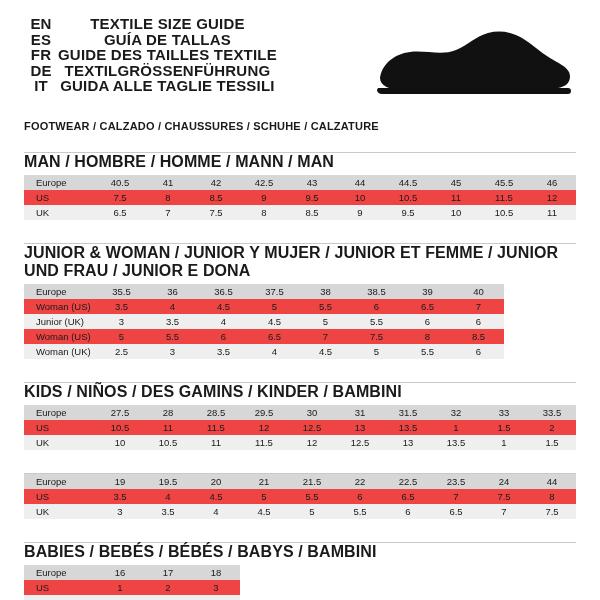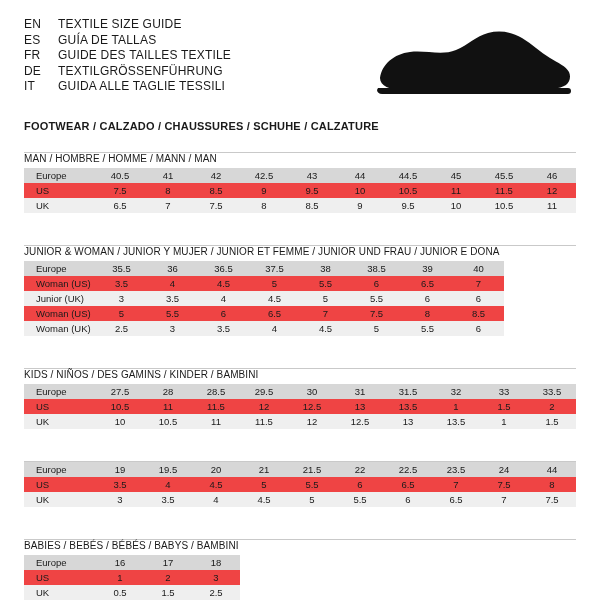--- a/index.html
+++ b/index.html
@@ -22,23 +22,24 @@
     padding: 18px 24px 0 24px;
   }
 
   
   .header {
     position: relative;
     height: 86px;
   }
   .lang-table {
     border-collapse: collapse;
-    font-size: 12px;
-    font-weight: normal;
+    font-size: 15px;
+    font-weight: bold;
     letter-spacing: 0.2px;
+    text-align: center;
   }
   .lang-table td {
     padding: 0 0 3.5px 0;
     vertical-align: top;
     line-height: 12px;
     white-space: nowrap;
   }
   .lang-code {
     width: 34px;
     color: #1a1a1a;
@@ -58,25 +59,25 @@
     font-size: 11px;
     font-weight: bold;
     letter-spacing: 0.2px;
   }
 
   
   .section {
     margin-top: 20px;
   }
   .section.tight {
-    margin-top: 32px;
+    margin-top: 23px;
   }
   .section-title {
-    font-size: 10px;
-    font-weight: normal;
+    font-size: 16px;
+    font-weight: bold;
     letter-spacing: 0.1px;
     margin-bottom: 4px;
   }
   table.size {
     border-collapse: collapse;
     table-layout: fixed;
     font-size: 9.5px;
   }
   table.size td {
     height: 15px;

